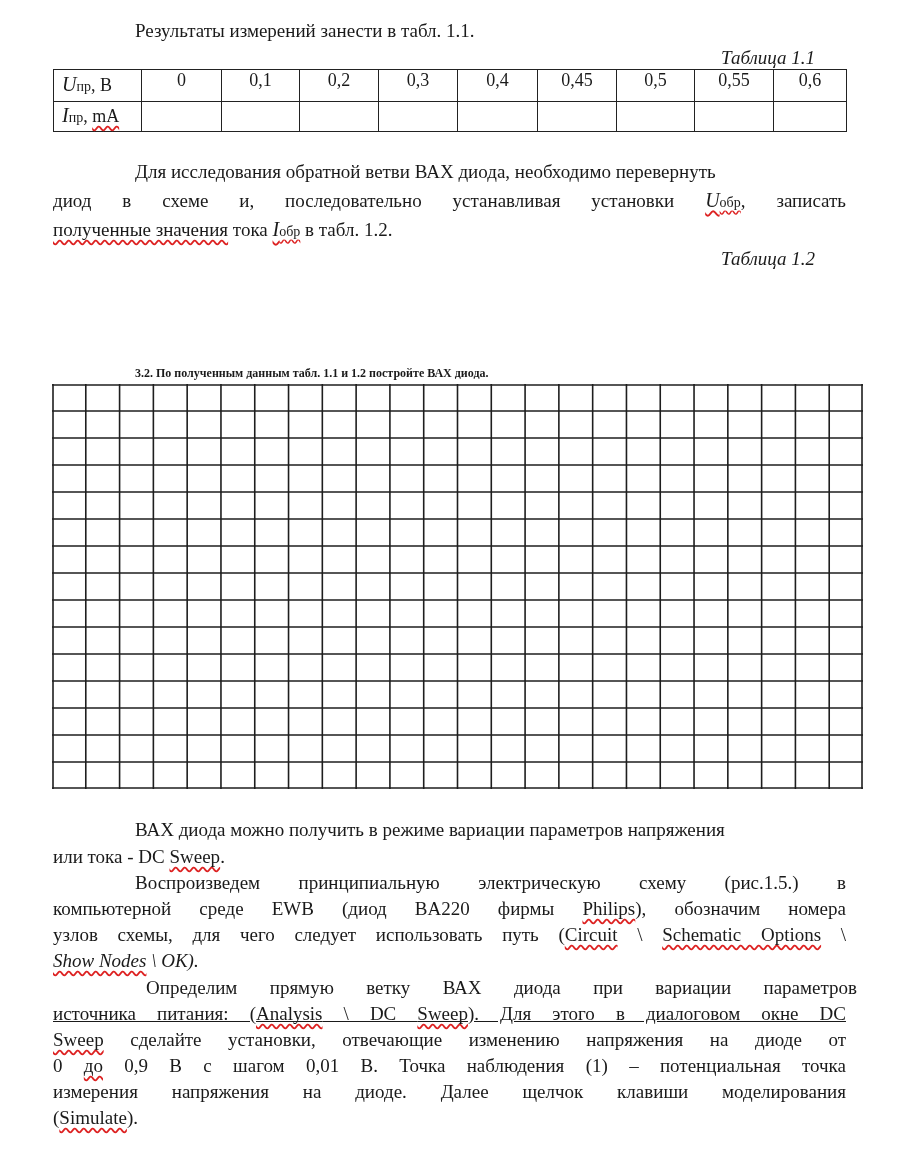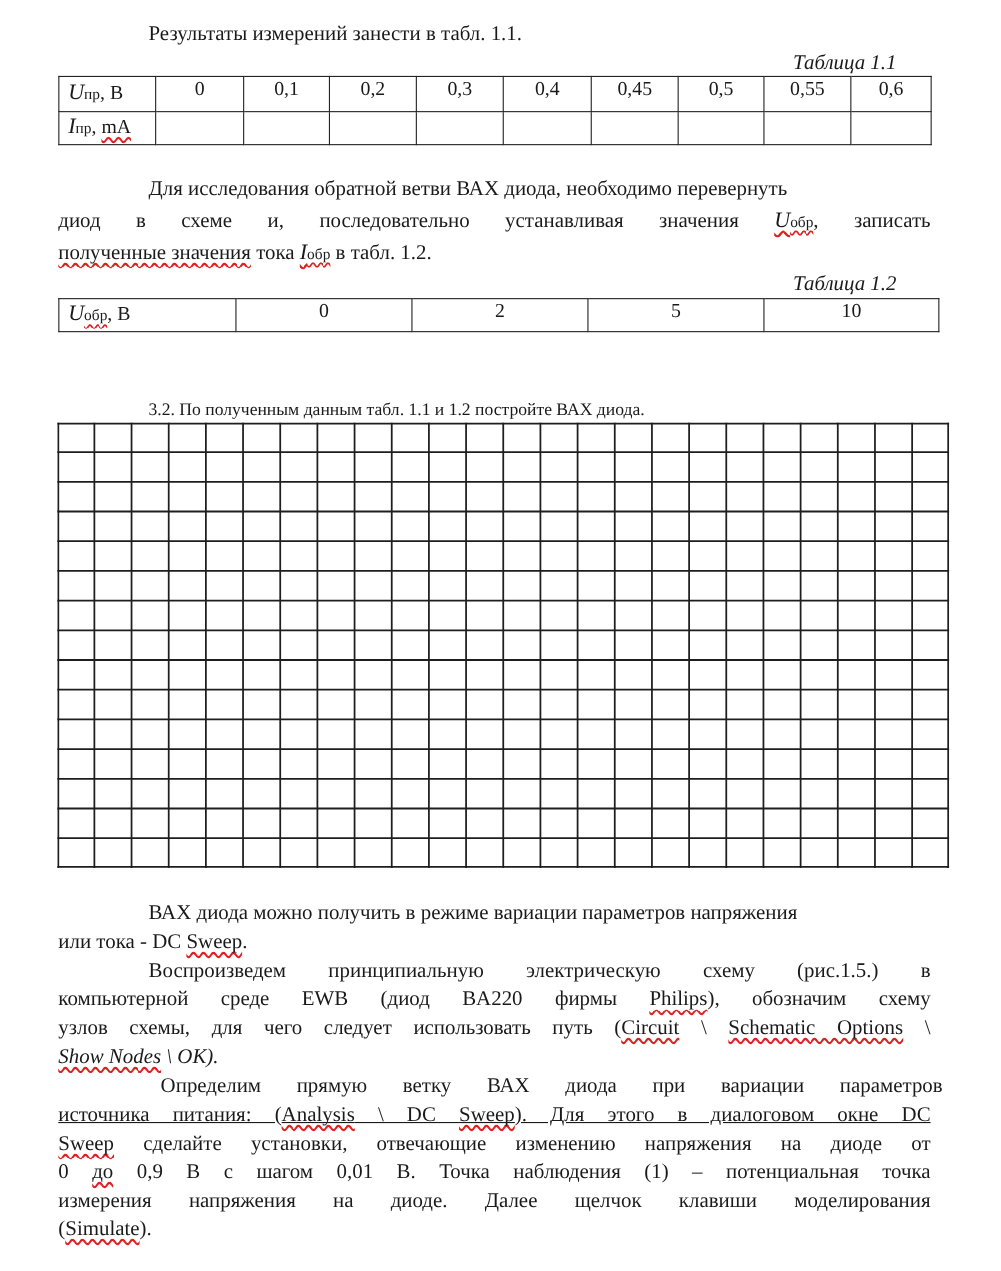--- a/index.html
+++ b/index.html
@@ -24,21 +24,21 @@
     font-size: 18px;
   }
   table.tbl td {
     border: 1.5px solid #222; padding: 0; vertical-align: top; text-align: center;
     line-height: 20px;
   }
   table.tbl td.hdr { text-align: left; padding-left: 8px; vertical-align: middle; white-space: nowrap; margin-top: 16px; }
   .sym { font-style: italic; font-size: 20px; }
   .sub { font-size: 14px; }
   .gridbox { position: absolute; left: 52px; top: 384px; width: 811px; height: 405px; }
-  .heading { position: absolute; font-weight: normal; font-size: 16px; line-height: 22px; white-space: nowrap; }
+  .heading { position: absolute; font-weight: bold; font-size: 12px; line-height: 22px; white-space: nowrap; }
 </style>
 </head>
 <body>
 
 <div class="line" style="left:135px; top:19px;">Результаты измерений занести в табл. 1.1.</div>
 
 <div class="caption" style="left:721px; top:48px;">Таблица 1.1</div>
 <table class="tbl" style="left:53px; top:69px; width:793px;">
   <colgroup>
     <col style="width:88px">
@@ -79,46 +79,37 @@
     <td></td>
     <td></td>
     <td></td>
     <td></td>
   </tr>
 </tbody>
   </table>
 
 <div class="line" style="left:135px; top:160px;">Для исследования обратной ветви ВАХ диода, необходимо перевернуть</div>
 <div class="just" style="top:188px;">
-  <span>диод в схеме и, последовательно устанавливая значения</span>
+  <span>диод в схеме и, последовательно устанавливая установки</span>
   <span><span class="sym sq">U</span><span class="sub sq">обр</span><span>, записать</span></span>
 </div>
 <div class="line" style="left:53px; top:217px;">
   <span class="sq">полученные значения</span><span> тока </span><span class="sym sq">I</span><span class="sub sq">обр</span><span> в табл. 1.2.</span>
 </div>
 
 <div class="caption" style="left:721px; top:249px;">Таблица 1.2</div>
 <table class="tbl" style="left:53px; top:271px; width:800px;">
   <colgroup>
     <col style="width:161px">
       <col style="width:160px">
       <col style="width:160px">
       <col style="width:160px">
       <col style="width:159px">
   </colgroup>
   <tbody>
-      <tr style="height:30px">
-    <td class="hdr">
-      <span class="sym">U</span><span class="sub sq">обр</span><span>, В</span>
-    </td>
-    <td>0</td>
-    <td>2</td>
-    <td>5</td>
-    <td>10</td>
-  </tr>
 </tbody>
   </table>
 
 <div class="heading" style="left:135px; top:362px;">3.2. По полученным данным табл. 1.1 и 1.2 постройте ВАХ диода.</div>
 
 <svg class="gridbox" id="grid" viewBox="0 0 811 405">
     <line x1="1" x2="1" y1="0" y2="405" stroke="#1e1e1e" stroke-width="1.6"></line>
     <line x1="33.791666666666664" x2="33.791666666666664" y1="0" y2="405" stroke="#1e1e1e" stroke-width="1.6"></line>
     <line x1="67.58333333333333" x2="67.58333333333333" y1="0" y2="405" stroke="#1e1e1e" stroke-width="1.6"></line>
     <line x1="101.375" x2="101.375" y1="0" y2="405" stroke="#1e1e1e" stroke-width="1.6"></line>
@@ -161,21 +152,21 @@
     <line x1="0" x2="811" y1="404" y2="404" stroke="#1e1e1e" stroke-width="1.6"></line>
   </svg>
 
 <div class="line" style="left:135px; top:818px;">ВАХ диода можно получить в режиме вариации параметров напряжения</div>
 <div class="line" style="left:53px; top:845px;">
   <span>или тока - DC </span><span class="sq">Sweep</span><span>.</span>
 </div>
 
 <div class="just" style="left:135px; width:711px; top:871px;">Воспроизведем принципиальную электрическую схему (рис.1.5.) в</div>
 <div class="just" style="top:897px;">
-  <span>компьютерной среде EWB (диод BA220 фирмы </span><span class="sq">Philips</span><span>), обозначим схему</span>
+  <span>компьютерной среде EWB (диод BA220 фирмы </span><span class="sq">Philips</span><span>), обозначим номера</span>
 </div>
 <div class="just" style="top:923px;">
   <span>узлов схемы, для чего следует использовать путь (</span><span class="sq">Circuit</span><span> \ </span><span class="sq">Schematic Options</span><span> \</span>
 </div>
 <div class="line" style="left:53px; top:949px;font-style:italic;">
   <span class="sq">Show Nodes</span><span> \ OK).</span>
 </div>
 
 <div class="just" style="left:135px; width:711px; top:976px;margin-left:11px;">Определим прямую ветку ВАХ диода при вариации параметров</div>
 <div class="just" style="top:1002px;text-decoration:underline;">

